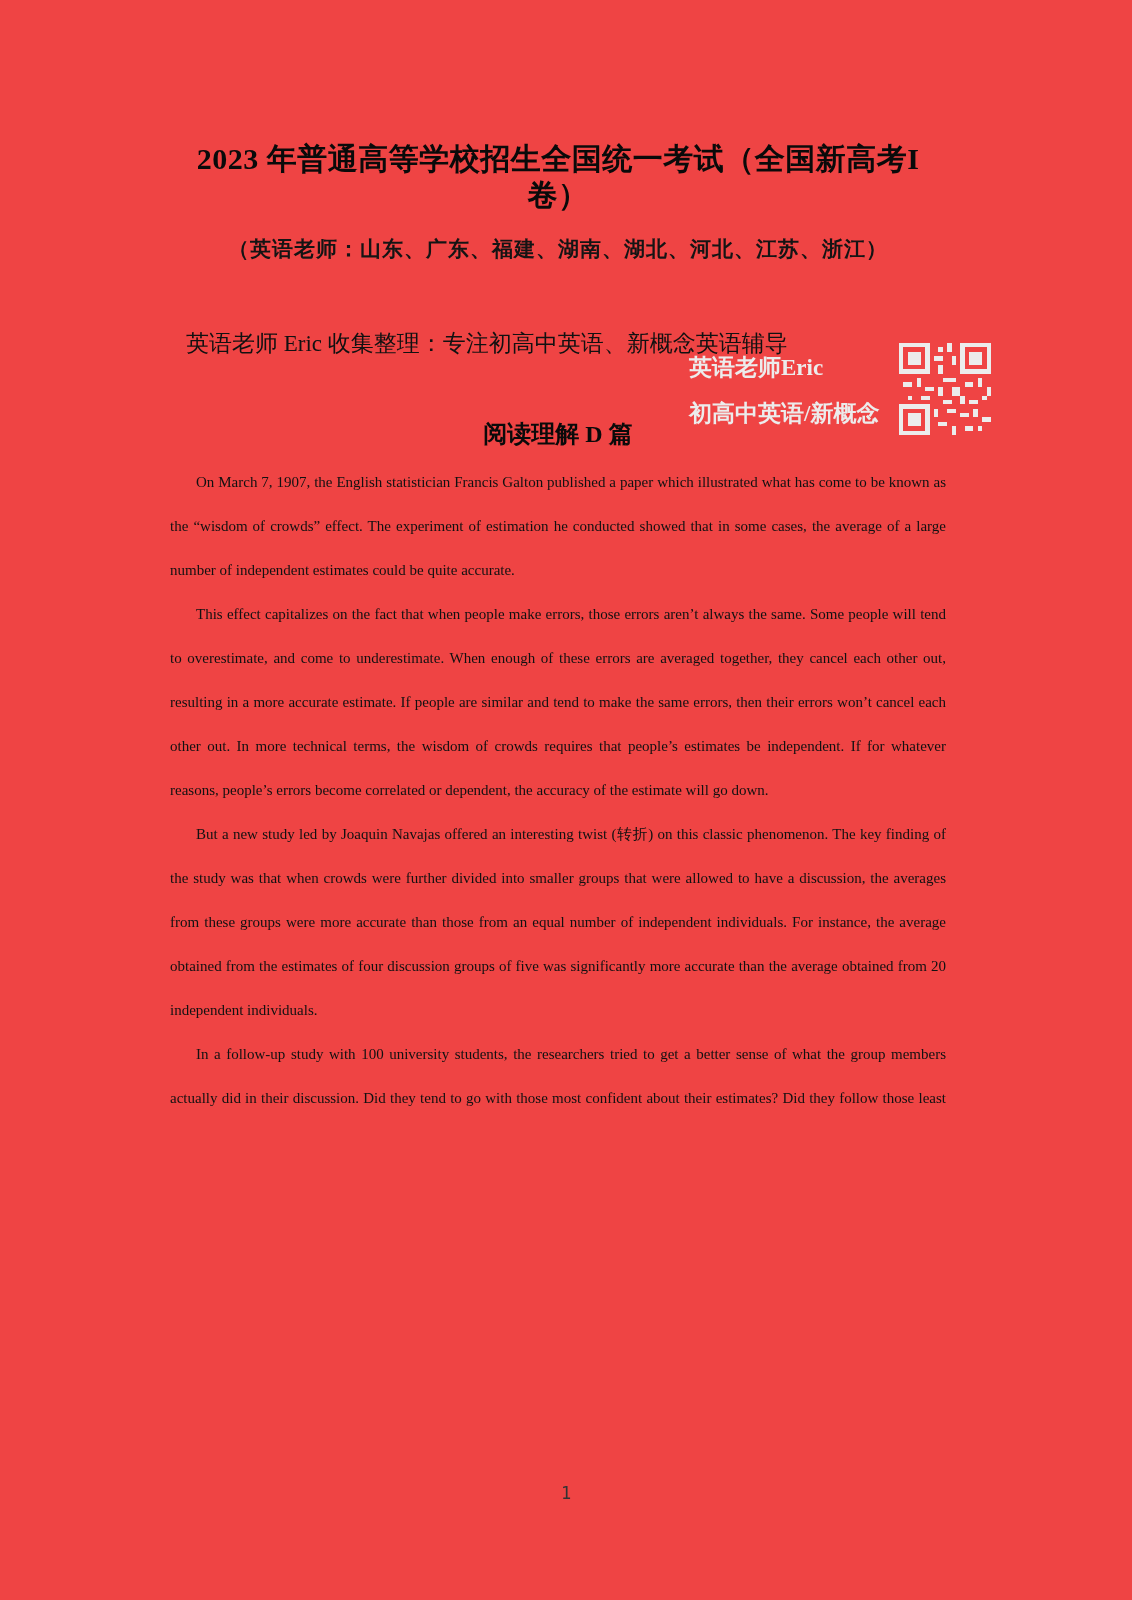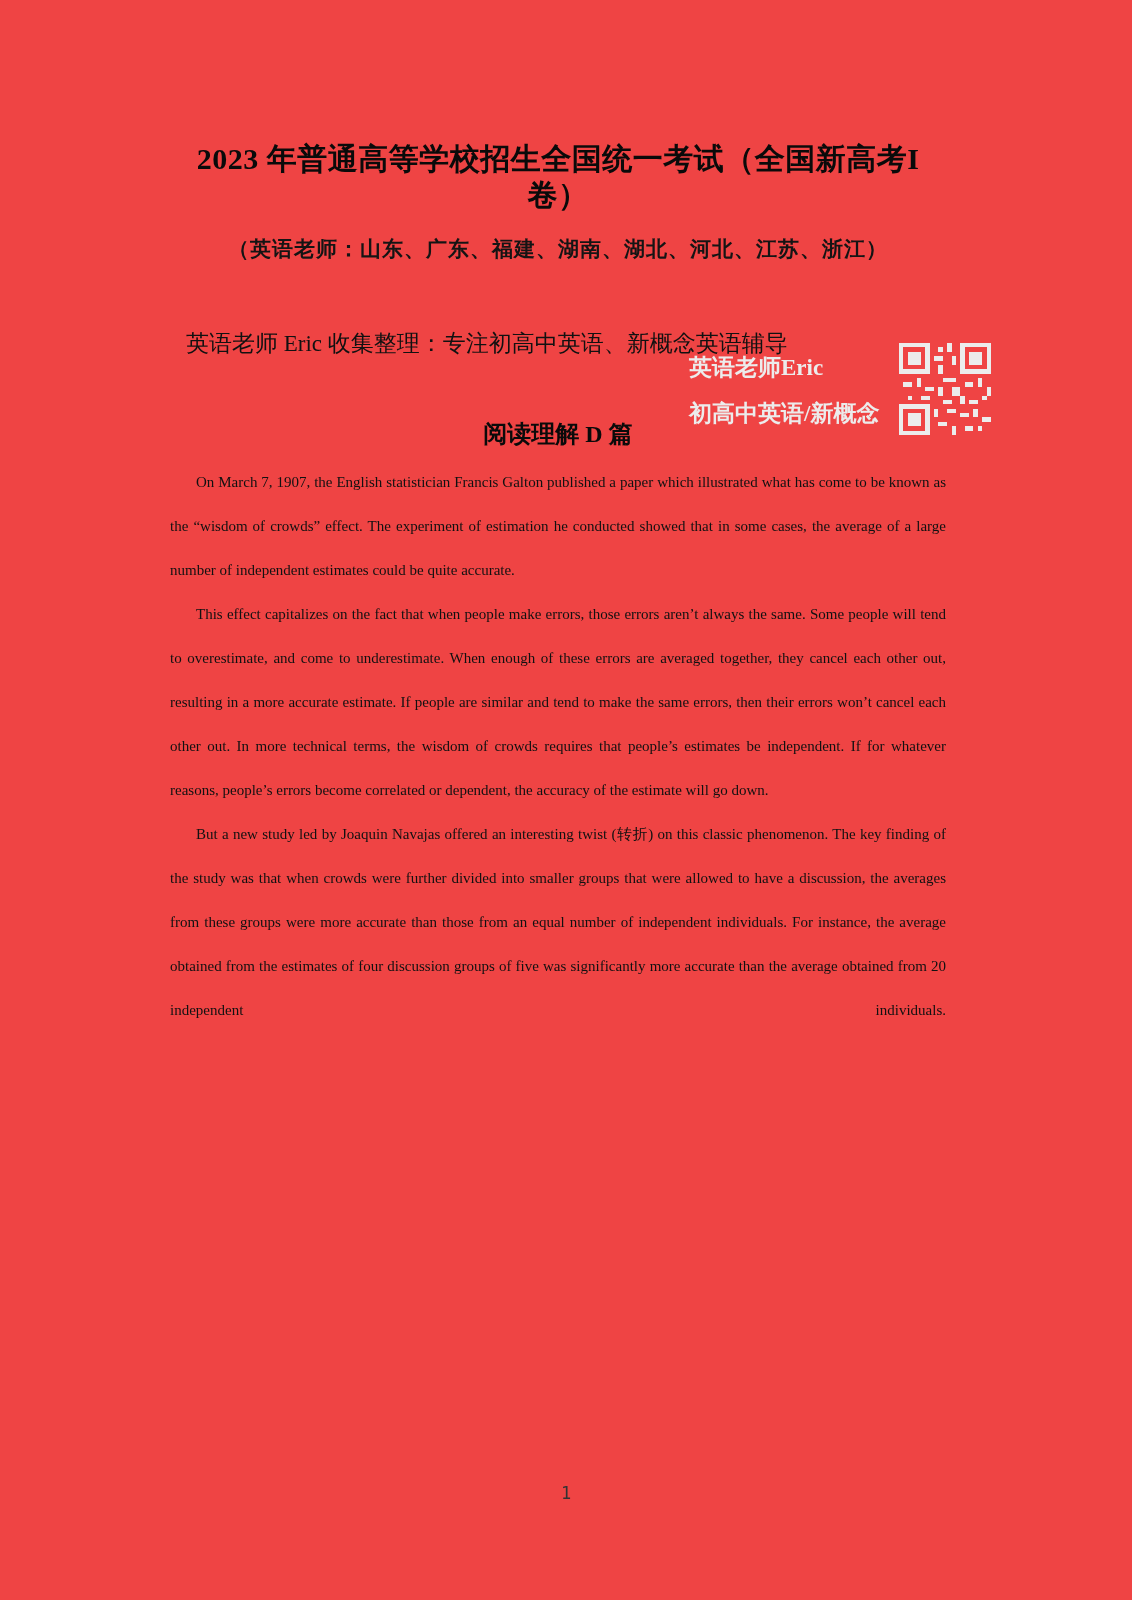--- a/index.html
+++ b/index.html
@@ -172,17 +172,18 @@
     <div class="editor-note">
       <p>英语老师 Eric 收集整理：专注初高中英语、新概念英语辅导</p>
     </div>
 
     <h2 class="section-heading">阅读理解 D 篇</h2>
 
     <div class="passage">
         <p>On March 7, 1907, the English statistician Francis Galton published a paper which illustrated what has come to be known as the “wisdom of crowds” effect. The experiment of estimation he conducted showed that in some cases, the average of a large number of independent estimates could be quite accurate.</p>
         <p>This effect capitalizes on the fact that when people make errors, those errors aren’t always the same. Some people will tend to overestimate, and come to underestimate. When enough of these errors are averaged together, they cancel each other out, resulting in a more accurate estimate. If people are similar and tend to make the same errors, then their errors won’t cancel each other out. In more technical terms, the wisdom of crowds requires that people’s estimates be independent. If for whatever reasons, people’s errors become correlated or dependent, the accuracy of the estimate will go down.</p>
         <p>But a new study led by Joaquin Navajas offered an interesting twist (转折) on this classic phenomenon. The key finding of the study was that when crowds were further divided into smaller groups that were allowed to have a discussion, the averages from these groups were more accurate than those from an equal number of independent individuals. For instance, the average obtained from the estimates of four discussion groups of five was significantly more accurate than the average obtained from 20 independent individuals.</p>
+        <p>In a follow-up study with 100 university students, the researchers tried to get a better sense of what the group members actually did in their discussion. Did they tend to go with those most confident about their estimates? Did they follow those least</p>
       </div>
   </div>
 
   <div class="page-footer">1</div>
 </div>
 
 </body></html>

